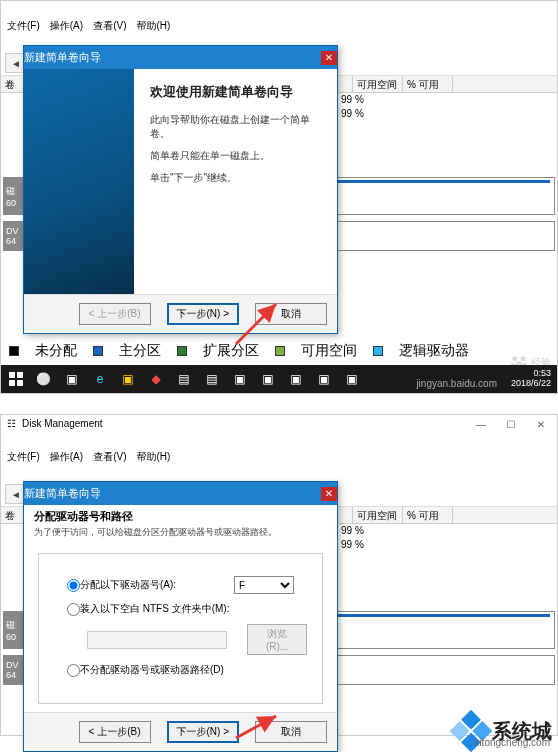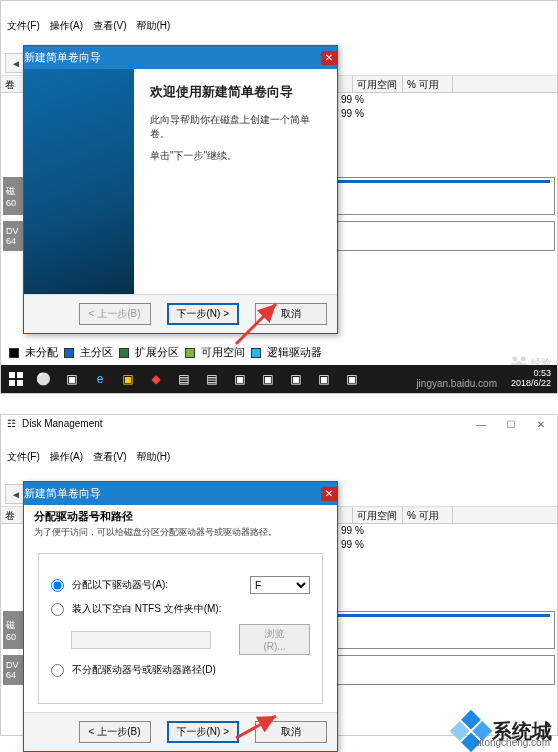--- a/index.html
+++ b/index.html
@@ -20,21 +20,21 @@
   .colheaders { display: flex; background: #f4f4f4; border-bottom: 1px solid #ccc; }
   .colh { border-right: 1px solid #ccc; padding: 2px 4px; font-size: 10px; height: 16px; }
   .c1{width:100px}.c2{width:50px}.c3{width:50px}.c4{width:52px}.c5{width:50px}.c6{width:50px}.c7{width:50px}.c8{width:50px}
 
   .disk-area { position: absolute; left: 0; right: 0; }
   .partrow { display: flex; border: 1px solid #888; height: 38px; }
   .partlabel { width: 28px; background: #888; color: #fff; font-size: 9px; padding: 2px; display: flex; align-items: center; }
   .partcell { border-left: 1px solid #444; padding: 2px 4px; font-size: 9px; line-height: 1.2; flex: 1; }
   .partcell .bar { height: 3px; background: #1565c0; margin-bottom: 1px; }
 
-  .legend { display: flex; gap: 6px; padding: 3px 6px; font-size: 11px; align-items: center; }
+  .legend { display: flex; gap: 16px; padding: 3px 6px; font-size: 14px; align-items: center; }
   .lsw { width: 10px; height: 10px; display: inline-block; border: 1px solid #333; }
 
   .wizard { position: absolute; background: #fff; border: 1px solid #0a64ad; box-shadow: 2px 2px 6px rgba(0,0,0,.3); }
   .wizhead { background: #1e7fcb; color: #fff; padding: 4px 0; font-size: 11px; display: flex; justify-content: space-between; align-items: center; }
   .wizhead .x { width: 16px; height: 14px; background: #c62828; display: flex; align-items: center; justify-content: center; font-size: 10px; }
   .wizbody { display: flex; }
   .sideimg { width: 110px; height: 225px; background: linear-gradient(160deg,#0d6aa8 0%,#0a4f7e 60%,#06304c 100%); }
   .wizmain { flex: 1; padding: 14px 16px; font-size: 11px; color: #222; }
   .wizmain h3 { font-size: 13px; margin-bottom: 12px; }
   .wizmain p { margin: 8px 0; font-size: 10px; color: #333; }
@@ -42,21 +42,21 @@
   .btn { min-width: 72px; height: 22px; border: 1px solid #888; background: #f0f0f0; font-size: 10px; padding: 0 8px; cursor: pointer; }
   .btn.hl { border: 2px solid #0a64ad; }
   .btn[disabled] { color: #999; }
 
   .arrow { position: absolute; pointer-events: none; }
 
   .wizsub { padding: 4px 10px 0; font-size: 11px; }
   .wizsub .t { font-weight: bold; }
   .wizsub .s { font-size: 9px; color: #444; padding: 2px 0 6px; }
   .group { border: 1px solid #ccc; margin: 8px 14px; padding: 14px 12px 18px; }
-  .optrow { display: flex; align-items: center; gap: 8px; font-size: 10px; margin: 8px 0; }
+  .optrow { display: flex; align-items: center; font-size: 10px; margin: 8px 16px; }
   .sel { width: 60px; height: 18px; border: 1px solid #888; font-size: 10px; background: #fff; }
   .browse { margin-left: 20px; padding: 2px 18px; border: 1px solid #aaa; background: #eee; font-size: 10px; color: #999; }
 
   .taskbar { position: absolute; left: 0; bottom: 0; height: 28px; width: 100%; background: #1a1a1a; display: flex; align-items: center; gap: 2px; padding: 0 2px; }
   .taskbar .ti { width: 26px; height: 22px; display: flex; align-items: center; justify-content: center; color: #fff; font-size: 12px; }
   .taskbar .time { margin-left: auto; color: #fff; font-size: 9px; text-align: right; padding-right: 4px; line-height: 1.1; }
   .taskbar .watermark { position:absolute; right:60px; bottom:4px; color:#ccc; font-size:10px; opacity:.8;}
 
   .baidu { position: absolute; right: 6px; top: 352px; display:flex; align-items:center; gap:2px; opacity:.5;text-align:center; }
   .baidu .paw { width:20px; height:20px; }
@@ -130,20 +130,21 @@
   <div class="wizard" style="left:22px; top:44px; width:315px;">
     <div class="wizhead">
       <span>新建简单卷向导</span>
       <span class="x">✕</span>
     </div>
     <div class="wizbody">
       <div class="sideimg"></div>
       <div class="wizmain">
         <h3>欢迎使用新建简单卷向导</h3>
         <p>此向导帮助你在磁盘上创建一个简单卷。</p>
+        <p>简单卷只能在单一磁盘上。</p>
         <p>单击"下一步"继续。</p>
       </div>
     </div>
     <div class="wizbtns">
       <button class="btn" disabled="">&lt; 上一步(B)</button>
       <button class="btn hl">下一步(N) &gt;</button>
       <button class="btn">取消</button>
     </div>
   </div>
 

